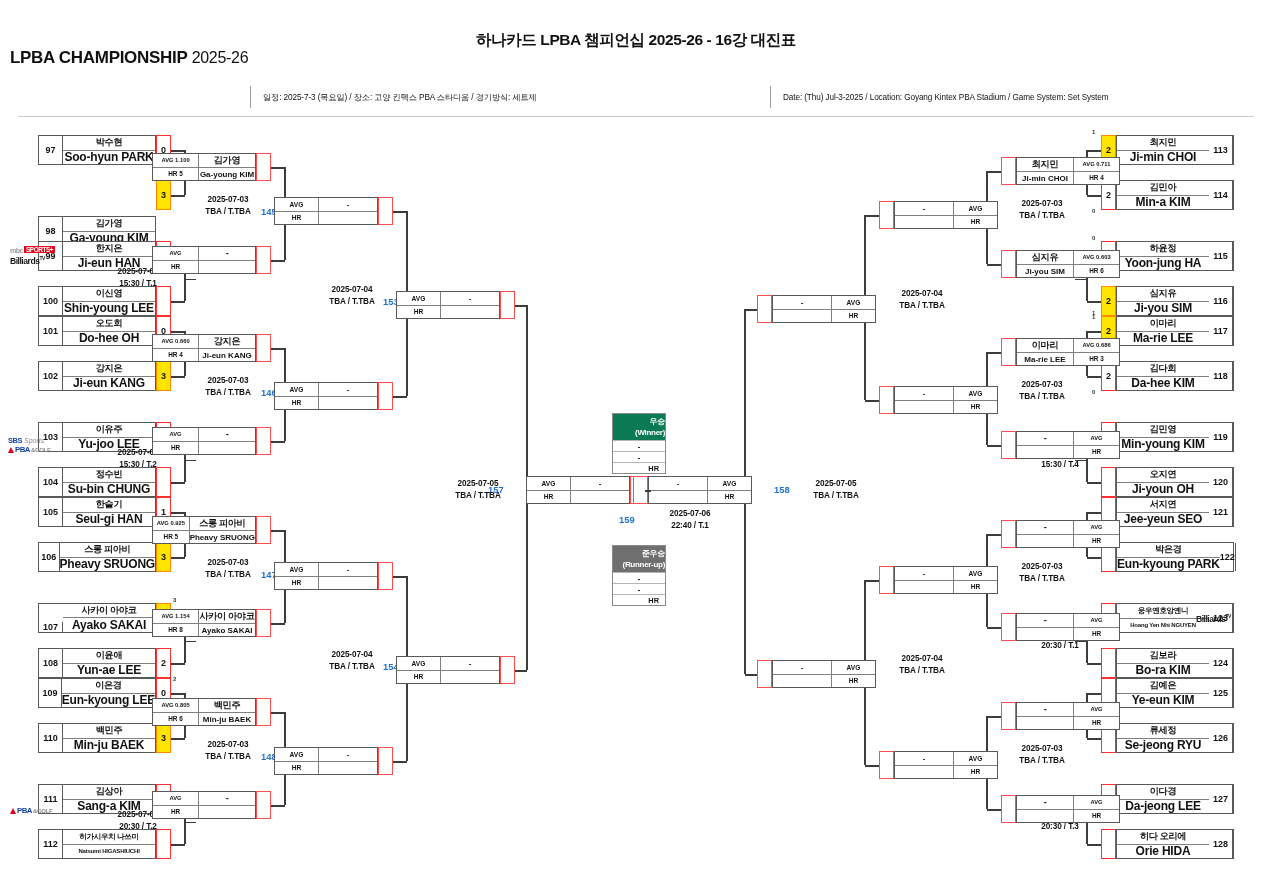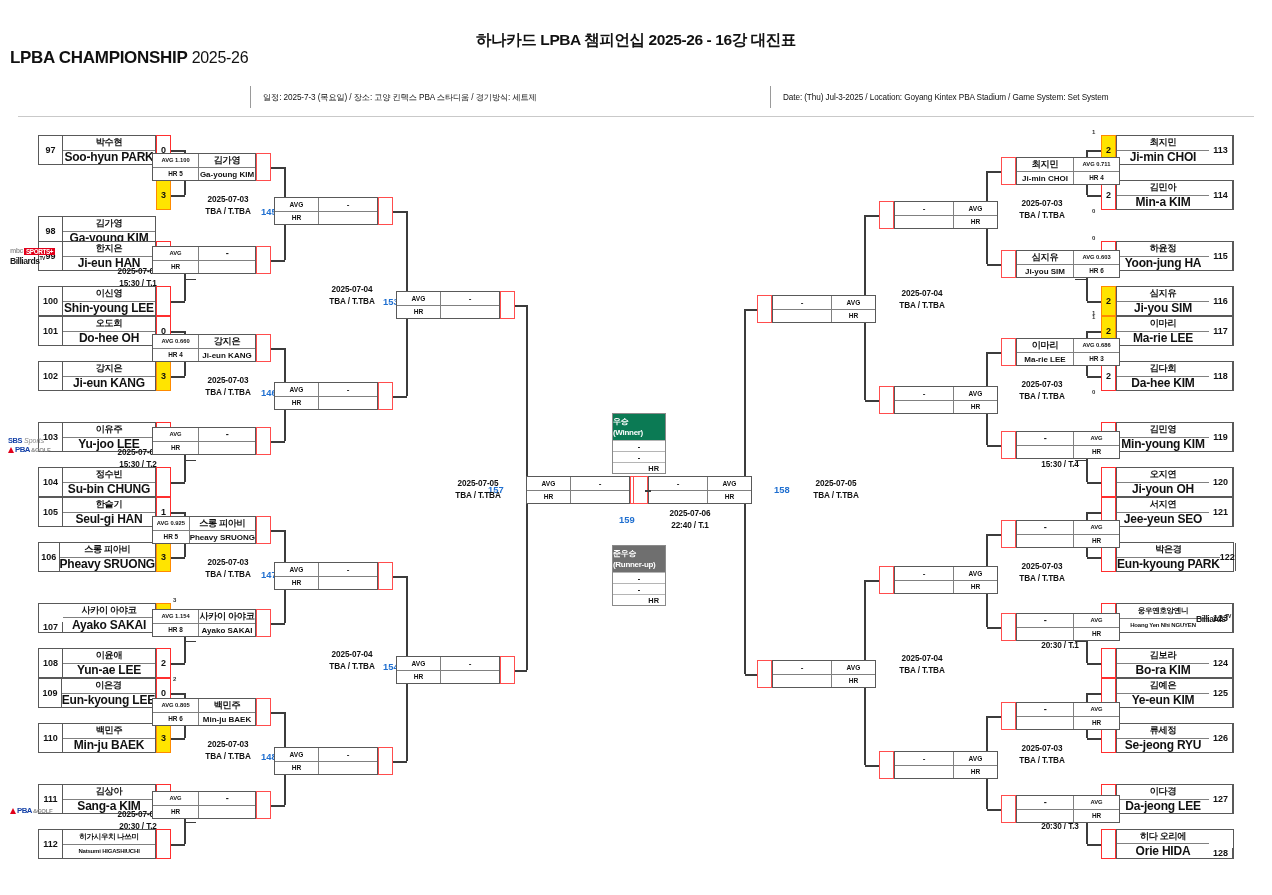--- a/index.html
+++ b/index.html
@@ -103,29 +103,29 @@
   .lnv { width:1.6px; }
   .lnh { height:1.6px; }
 
   
   .mid { position:absolute; font-size:9.4px; font-weight:bold; color:#1f6fd0; }
   
   .sched { position:absolute; text-align:center; font-size:8.2px; font-weight:bold; line-height:12px; letter-spacing:-0.1px; }
 
   
   .plate { position:absolute; width:54px; border:1.2px solid #8a8a8a; background:#fff; }
-  .plate .cap { text-align:left; color:#fff; font-size:8px; font-weight:bold; line-height:11px; padding:2px 0; letter-spacing:-0.3px; }
+  .plate .cap { text-align:right; color:#fff; font-size:8px; font-weight:bold; line-height:11px; padding:2px 0; letter-spacing:-0.3px; }
   .plate .cap.win { background:#0b7a54; }
   .plate .cap.run { background:#6f6f6f; }
   .plate .r { height:11px; border-top:1px solid #b5b5b5; display:flex; align-items:center; justify-content:center; font-size:7.4px; font-weight:bold; }
   .plate .r.hr { justify-content:flex-end; padding-right:6px; }
 
   
   .blogo { position:absolute; }
-  .mbc { display:flex; align-items:flex-end; gap:1px; }
+  .mbc { display:flex; align-items:flex-start; gap:1px; }
   .mbc .m1 { font-size:7.2px; font-weight:bold; color:#9a9a9a; letter-spacing:-0.6px; }
   .mbc .m2 { font-size:6.4px; font-weight:bold; color:#fff; background:#e2001a; padding:0 2px; letter-spacing:-0.4px; }
   .btv { font-size:8.6px; font-weight:bold; color:#1a1a1a; letter-spacing:-0.5px; }
   .btv sup { font-size:5px; }
   .sbs { display:flex; align-items:baseline; gap:2px; }
   .sbs .s1 { font-size:7.4px; font-weight:bold; color:#1642a8; letter-spacing:-0.4px; }
   .sbs .s2 { font-size:7px; font-style:italic; color:#8a8a8a; }
   .pbag { display:flex; align-items:center; gap:1px; }
   .pbag .tri { width:0;height:0;border-left:3px solid transparent;border-right:3px solid transparent;border-bottom:6px solid #e2001a; }
   .pbag .p1 { font-size:7.8px; font-weight:bold; color:#1642a8; letter-spacing:-0.5px; }
@@ -408,21 +408,21 @@
     </div>
     <div class="scell" style="left: 1101px; top: 723px;"></div>
     <div class="pbox" style="left: 1116px; top: 784px; width: 118px;">
       <div class="names">
         <div class="nk">이다경</div>
         <div class="ne">Da-jeong LEE</div>
       </div>
       <div class="seed">127</div>
     </div>
     <div class="scell" style="left: 1101px; top: 784px;"></div>
-    <div class="pbox" style="left: 1116px; top: 829px; width: 118px; align-items: flex-end;">
+    <div class="pbox" style="left: 1116px; top: 829px; width: 118px;">
       <div class="names">
         <div class="nk">히다 오리에</div>
         <div class="ne">Orie HIDA</div>
       </div>
       <div class="seed">128</div>
     </div>
     <div class="scell" style="left: 1101px; top: 829px;"></div>
     <div class="ln lnh" style="left: 171px; top: 150px; width: 14px;"></div>
     <div class="ln lnh" style="left: 171px; top: 195px; width: 14px;"></div>
     <div class="ln lnv" style="left: 184px; top: 150px; height: 45px;"></div>

